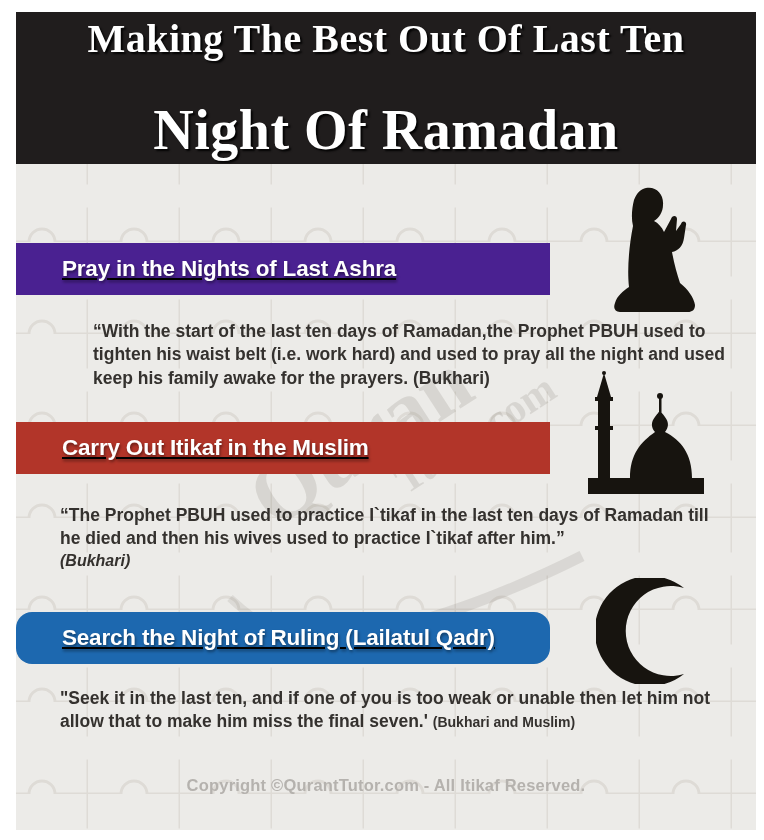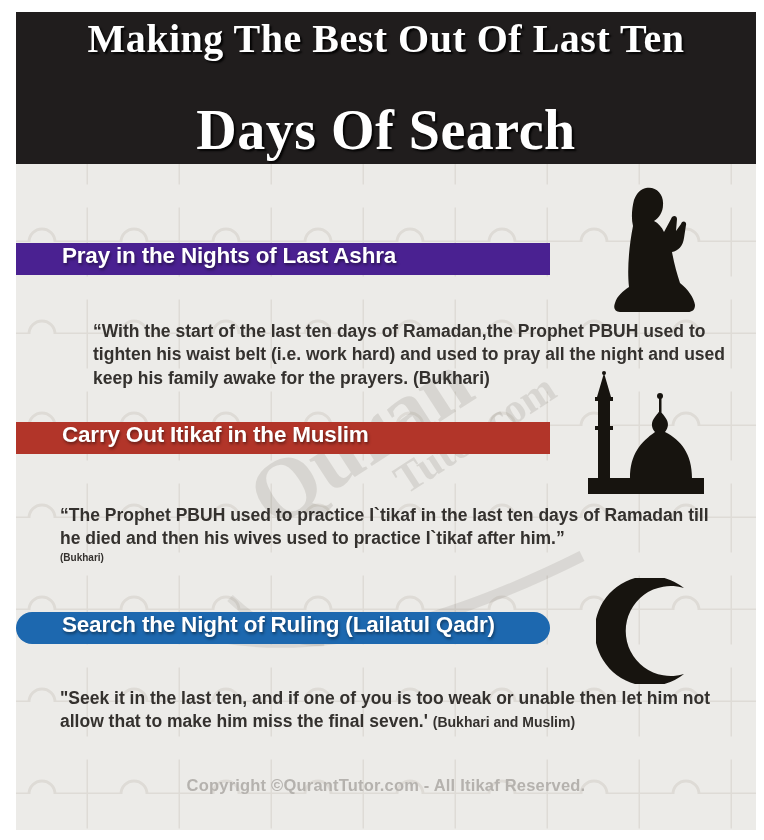--- a/index.html
+++ b/index.html
@@ -22,55 +22,55 @@
 
   
   .watermark{position:absolute;left:210px;top:370px;width:420px;height:220px;z-index:1;
              transform:rotate(-33deg);color:rgba(90,84,74,0.14);
              font-family:"Liberation Serif",serif;font-weight:bold;pointer-events:none;}
   .wm-line1{font-size:86px;line-height:1;display:block;margin-left:60px;}
   .wm-line2{font-size:42px;line-height:1;display:block;margin-left:190px;margin-top:-6px;}
   .wm-swoosh{position:absolute;left:204px;top:540px;z-index:1;pointer-events:none;}
 
   
-  .banner{position:absolute;left:16px;width:534px;height:32px;display:flex;z-index:2;}
+  .banner{position:absolute;left:16px;width:534px;height:52px;display:flex;align-items:center;z-index:2;text-decoration:underline;}
   .banner-label{color:#ffffff;font-size:22.5px;font-weight:bold;padding-left:46px;
                 letter-spacing:-0.2px;white-space:nowrap;
                 text-shadow:1px 2px 3px rgba(0,0,0,0.45);}
   .banner-purple{top:243px;background:#4a2191;}
   .banner-red{top:422px;background:#b23529;}
   .banner-blue{top:612px;background:#1d68af;border-radius:16px;}
 
   
   .quote{position:absolute;left:60px;z-index:2;color:#34312e;font-weight:bold;
          font-size:17.5px;line-height:1.34;}
   .quote-1{top:320px;width:656px;margin-left:33px;}
   .quote-2{top:504px;width:660px;}
   .quote-3{top:687px;width:692px;}
-  .quote-src-block{display:block;font-size:10px;line-height:1.3;}
+  .quote-src-block{display:block;font-size:16px;line-height:1.3;font-style:italic;}
   .quote-src-inline{font-size:14px;}
 
   
   .icon{position:absolute;z-index:2;}
   .icon-pray{left:598px;top:186px;}
   .icon-mosque{left:584px;top:370px;}
   .icon-crescent{left:596px;top:578px;}
 
   
   .footer{position:absolute;left:16px;top:776px;width:740px;text-align:center;z-index:2;
           color:#b5b2ae;font-weight:bold;font-size:16.5px;letter-spacing:0.2px;}
 </style>
 </head>
 <body>
 
 <div class="page">
 
   <div class="header">
     <div class="title-line1">Making The Best Out Of Last Ten</div>
-    <div class="title-line2">Days Of Search</div>
+    <div class="title-line2">Night Of Ramadan</div>
   </div>
 
   <div class="content">
     <svg class="pattern-svg" width="740" height="666">
       <defs>
         <pattern id="pz" width="92" height="92" patternUnits="userSpaceOnUse" x="-20" y="-14">
           <path d="M0,92 H33 A13,13 0 1 1 59,92 H92 M92,0 V33 A13,13 0 1 1 92,59 V92" fill="none" stroke="#dedbd6" stroke-width="3"></path>
         </pattern>
       </defs>
       <rect width="740" height="666" fill="#ecebe8"></rect>

